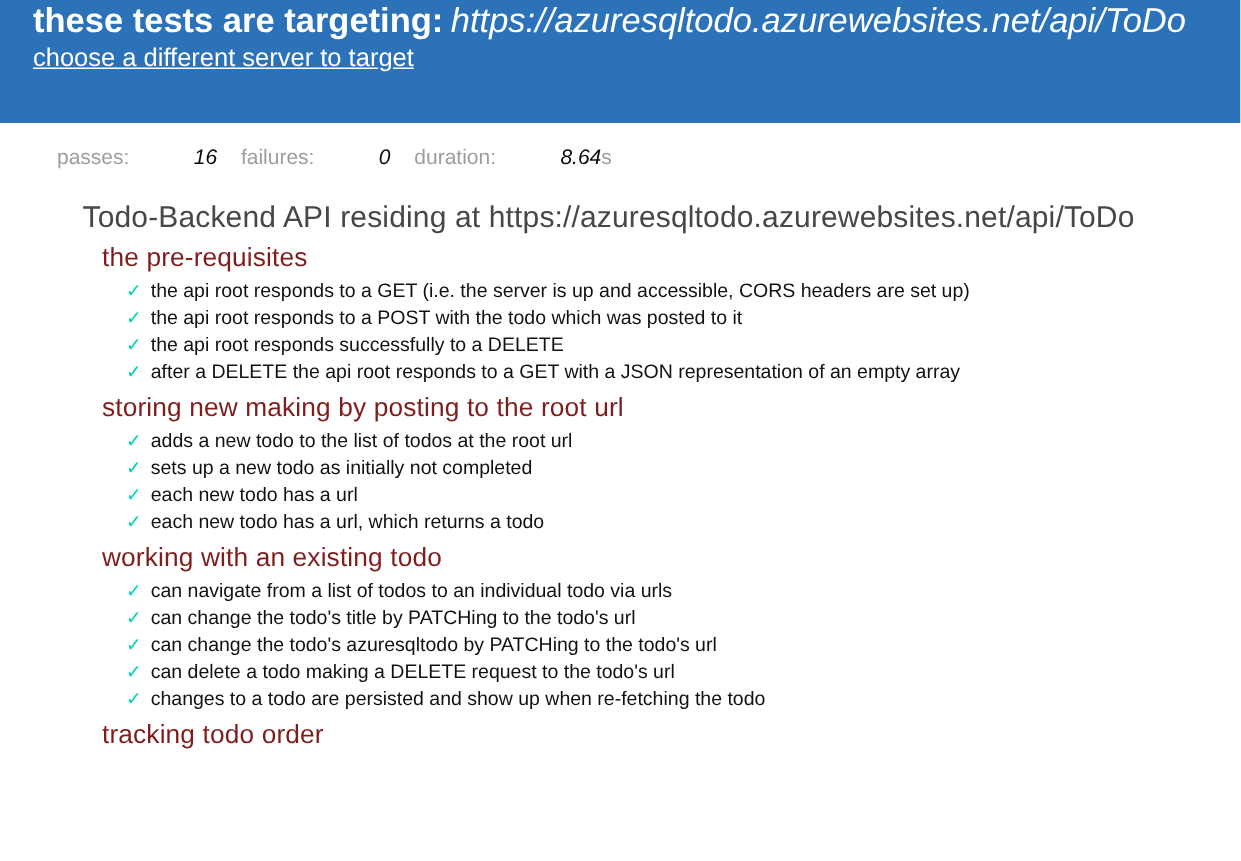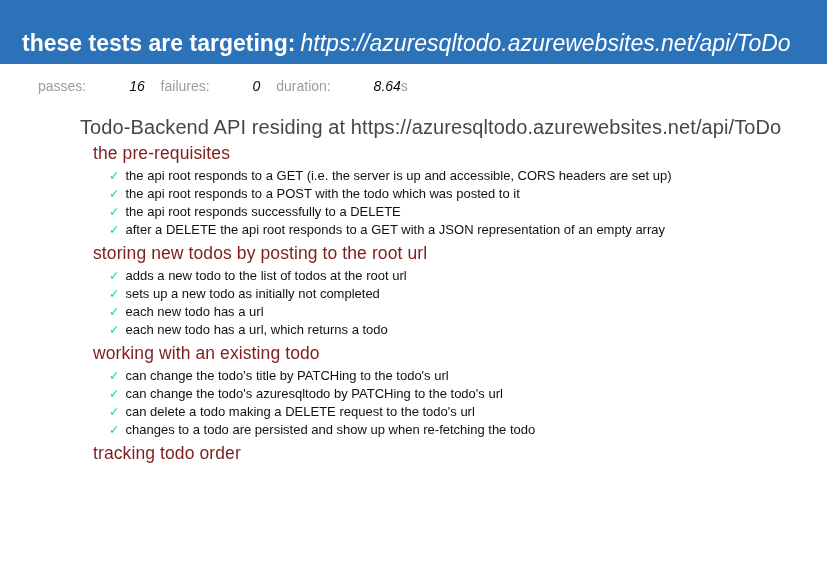--- a/index.html
+++ b/index.html
@@ -9,24 +9,24 @@
     height: 574px;
     overflow: hidden;
     background: #ffffff;
     font-family: "Liberation Sans", sans-serif;
     -webkit-font-smoothing: antialiased;
   }
 
   
   .banner {
     width: 100%;
-    height: 64px;
+    height: 82px;
     background: #2b72b8;
     color: #ffffff;
-    padding: 30px 20px 0 22px;
+    padding: 0 20px 0 22px;
   }
   .banner-title {
     font-size: 23px;
     line-height: 27px;
     white-space: nowrap;
   }
   .banner-title .bold { font-weight: bold; }
   .banner-title .url  { font-style: italic; font-weight: normal; margin-left: 5px; }
   .change-link {
     display: inline-block;
@@ -44,21 +44,21 @@
     margin: 14px 0 0 38px;
     padding: 0;
     font-size: 14px;
     color: #9d9d9d;
   }
   .stats li { display: inline-block; margin-right: 12px; }
   .stats em { color: #0a0a0a; font-style: italic; margin-left: 39px; }
   .stats .unit { color: #9d9d9d; }
 
   
-  #report { margin: 22px 0 0 80px; }
+  #report { margin: 22px 0 0 55px; }
   .report-title {
     font-size: 20px;
     font-weight: normal;
     color: #474747;
     margin: 0;
     line-height: 23px;
     letter-spacing: 0.1px;
   }
   .suite { margin-left: 13px; }
   .suite-heading {
@@ -88,20 +88,21 @@
     margin-right: 6px;
   }
 </style>
 </head>
 <body>
 
 <header class="banner">
   <div class="banner-title">
     <span class="bold">these tests are targeting:</span><span class="url">https://azuresqltodo.azurewebsites.net/api/ToDo</span>
   </div>
+  <a class="change-link" href="#">choose a different server to target</a>
 </header>
 
 <ul class="stats">
   <li><span>passes:</span> <em>16</em></li>
   <li><span>failures:</span> <em>0</em></li>
   <li><span>duration:</span> <em>8.64</em><span class="unit">s</span></li>
 </ul>
 
 <div id="report">
   <h1 class="report-title">Todo-Backend API residing at https://azuresqltodo.azurewebsites.net/api/ToDo</h1>
@@ -110,32 +111,33 @@
     <h2 class="suite-heading">the pre-requisites</h2>
     <ul class="tests">
       <li class="test"><span class="check">✓</span><span>the api root responds to a GET (i.e. the server is up and accessible, CORS headers are set up)</span></li>
       <li class="test"><span class="check">✓</span><span>the api root responds to a POST with the todo which was posted to it</span></li>
       <li class="test"><span class="check">✓</span><span>the api root responds successfully to a DELETE</span></li>
       <li class="test"><span class="check">✓</span><span>after a DELETE the api root responds to a GET with a JSON representation of an empty array</span></li>
     </ul>
   </section>
 
   <section class="suite">
-    <h2 class="suite-heading">storing new todos by posting to the root url</h2>
+    <h2 class="suite-heading">storing new making by posting to the root url</h2>
     <ul class="tests">
       <li class="test"><span class="check">✓</span><span>adds a new todo to the list of todos at the root url</span></li>
       <li class="test"><span class="check">✓</span><span>sets up a new todo as initially not completed</span></li>
       <li class="test"><span class="check">✓</span><span>each new todo has a url</span></li>
       <li class="test"><span class="check">✓</span><span>each new todo has a url, which returns a todo</span></li>
     </ul>
   </section>
 
   <section class="suite">
     <h2 class="suite-heading">working with an existing todo</h2>
     <ul class="tests">
+      <li class="test"><span class="check">✓</span><span>can navigate from a list of todos to an individual todo via urls</span></li>
       <li class="test"><span class="check">✓</span><span>can change the todo's title by PATCHing to the todo's url</span></li>
       <li class="test"><span class="check">✓</span><span>can change the todo's azuresqltodo by PATCHing to the todo's url</span></li>
       <li class="test"><span class="check">✓</span><span>can delete a todo making a DELETE request to the todo's url</span></li>
       <li class="test"><span class="check">✓</span><span>changes to a todo are persisted and show up when re-fetching the todo</span></li>
     </ul>
   </section>
 
   <section class="suite">
     <h2 class="suite-heading">tracking todo order</h2>
   </section>

